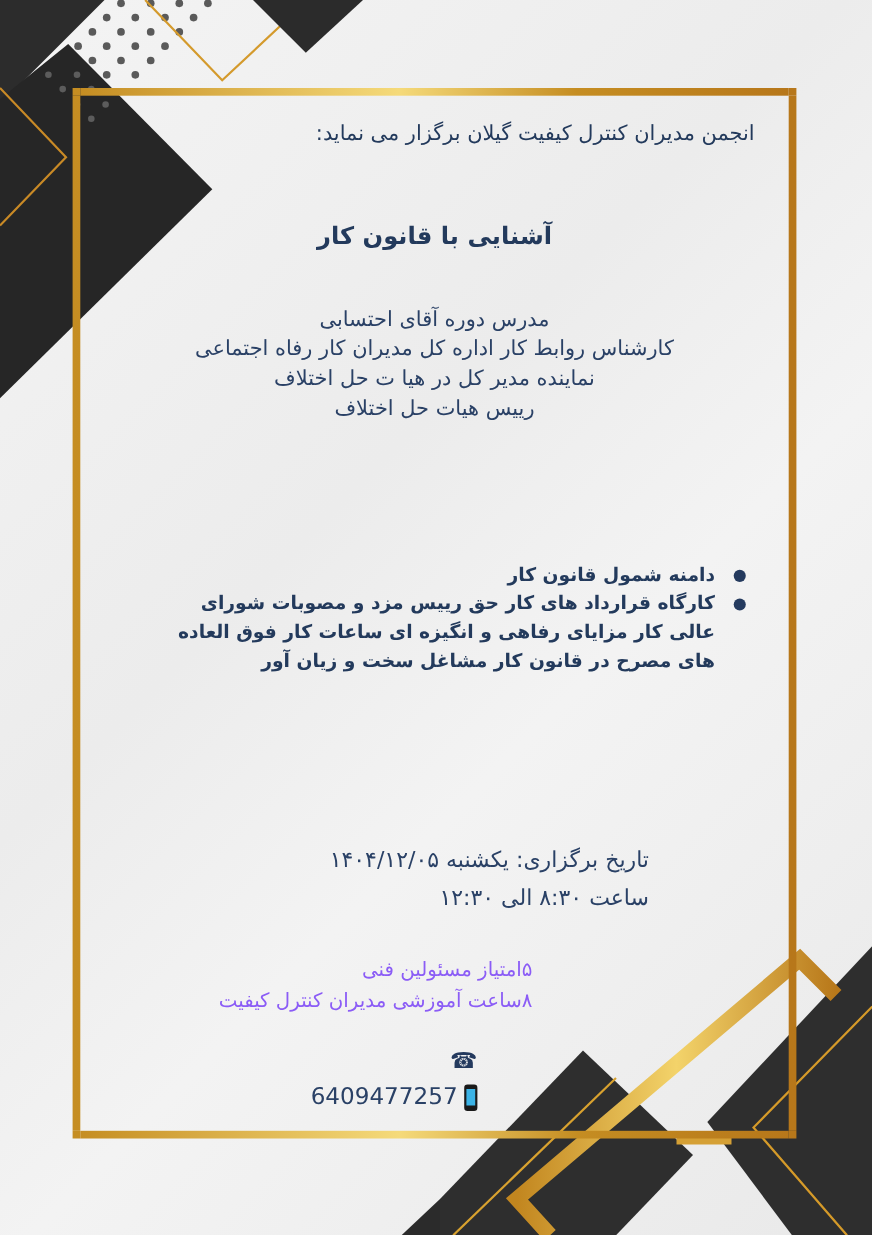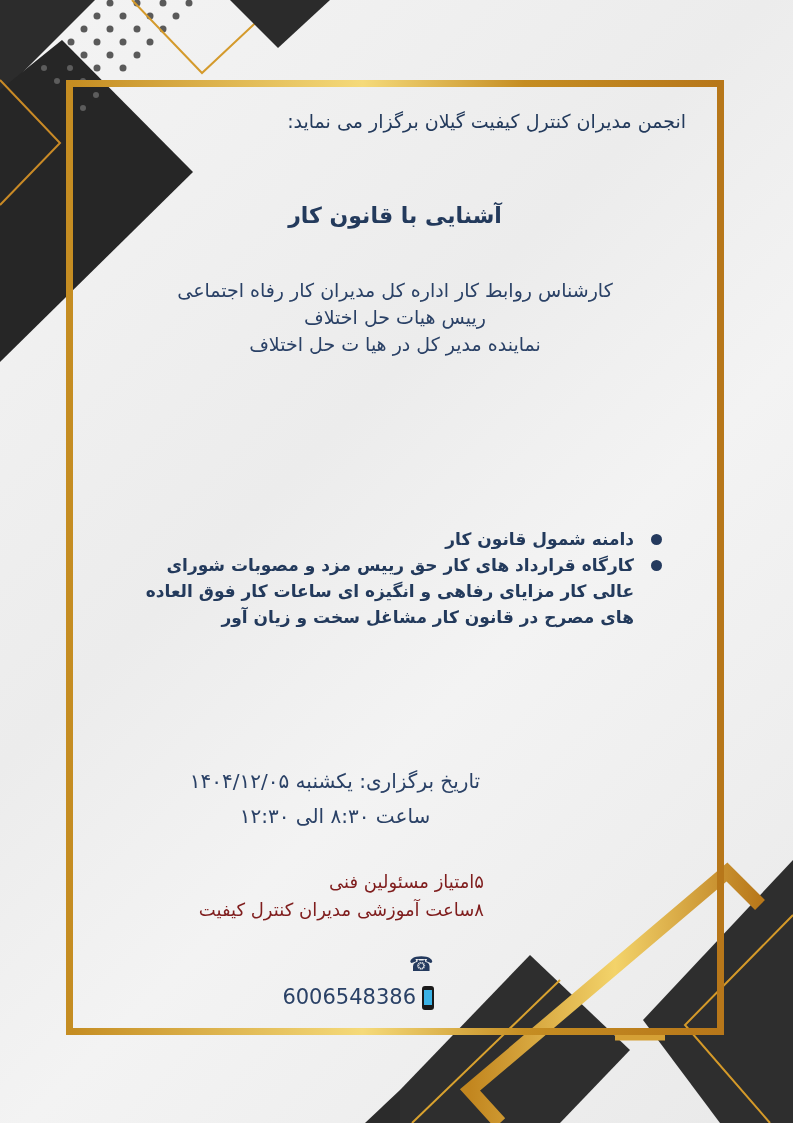--- a/index.html
+++ b/index.html
@@ -24,35 +24,35 @@
     }
     .title {
       position: absolute; left: 0; right: 0; top: 123px; text-align: center;
       font-weight: bold; font-size: 22px; color: #233a5c;
     }
     .instructor {
       position: absolute; left: 0; right: 0; top: 197px; text-align: center;
       font-size: 19px; line-height: 27px; color: #2a4166;
     }
     .topics {
-      position: absolute; right: 30px; top: 430px; width: 520px; margin: 16px; padding: 0; list-style: none;
+      position: absolute; right: 30px; top: 430px; width: 520px; margin: 0; padding: 0; list-style: none;
       font-weight: bold; font-size: 17px; line-height: 26px; color: #233a5c;
     }
     .topics li { position: relative; padding-right: 30px; }
     .topics li::before {
       content: ""; position: absolute; right: 2px; top: 8px; width: 11px; height: 11px;
       background: #243a5e; border-radius: 50%;
     }
     .schedule {
-      position: absolute; left: 0; right: 120px; top: 684px; text-align: center;
+      position: absolute; left: 0; right: 120px; top: 684px; text-align: right;
       font-size: 20px; line-height: 35px; color: #2a4166;
     }
     .credits {
       position: absolute; right: 226px; top: 788px; text-align: right;
-      font-size: 18px; line-height: 28px; color: #7f1d1d; white-space: nowrap;
+      font-size: 18px; line-height: 28px; color: #8b5cf6; white-space: nowrap;
     }
     .contacts {
       position: absolute; right: 276px; top: 868px; text-align: right;
       font-size: 21px; line-height: 33px; color: #2a4166; white-space: nowrap;
     }
     .contact-row { display: flex; align-items: center; gap: 6px; }
     .phone-icon { font-size: 20px; color: #243a5e; }
     .mobile-icon {
       display: inline-block; width: 12px; height: 24px; background: #1a1a1a; border-radius: 3px;
       position: relative; box-sizing: border-box; border: 2px solid #1a1a1a;
@@ -124,23 +124,24 @@
   <line x1="615" y1="1037" x2="665" y2="1037" stroke="#d5a035" stroke-width="7"></line>
 </svg>
 
 <div class="frame"></div>
 
 <div class="content">
   <div class="org">انجمن مدیران کنترل کیفیت گیلان برگزار می نماید:</div>
   <div class="title">آشنایی با قانون کار</div>
 
   <div class="instructor">
+    <div>مدرس دوره آقای احتسابی</div>
     <div>کارشناس روابط کار اداره کل مدیران کار رفاه اجتماعی</div>
+    <div>نماینده مدیر کل در هیا ت حل اختلاف</div>
     <div>رییس هیات حل اختلاف</div>
-    <div>نماینده مدیر کل در هیا ت حل اختلاف</div>
   </div>
 
   <ul class="topics">
     <li>دامنه شمول قانون کار</li>
     <li>کارگاه قرارداد های کار حق رییس مزد و مصوبات شورای عالی کار مزایای رفاهی و انگیزه ای ساعات کار فوق العاده های مصرح در قانون کار مشاغل سخت و زیان آور</li>
   </ul>
 
   <div class="schedule">
     <div>تاریخ برگزاری: یکشنبه ۱۴۰۴/۱۲/۰۵</div>
     <div>ساعت ۸:۳۰ الی ۱۲:۳۰</div>
@@ -150,16 +151,16 @@
     <div>۵امتیاز مسئولین فنی</div>
     <div>۸ساعت آموزشی مدیران کنترل کیفیت</div>
   </div>
 
   <div class="contacts">
     <div class="contact-row">
       <span class="phone-icon">☎</span>
     </div>
     <div class="contact-row">
       <span class="mobile-icon"></span>
-      <span>6006548386</span>
+      <span>6409477257</span>
     </div>
   </div>
 </div>
 
 </body></html>

